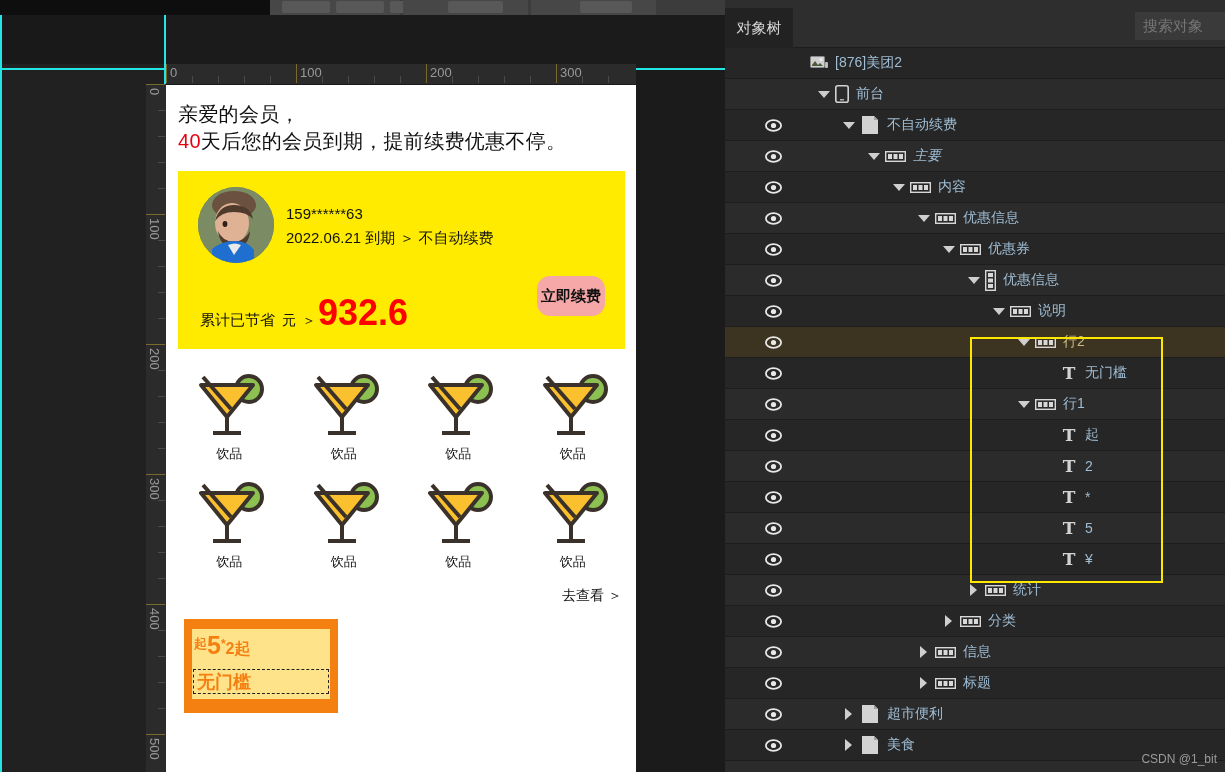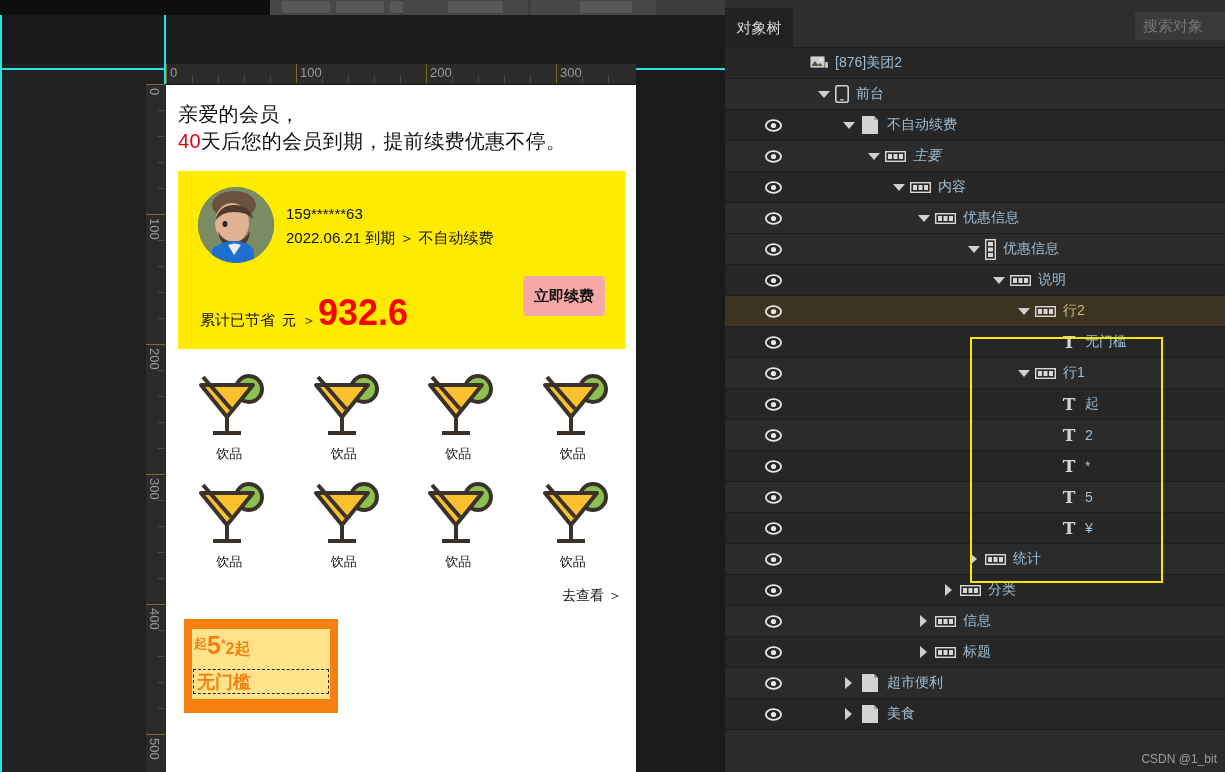--- a/index.html
+++ b/index.html
@@ -92,22 +92,22 @@
     position: absolute; left: 22px; top: 112px; display: flex; align-items: baseline; margin-top: 12px;
   }
   .savings-label { font-size: 15px; color: #111; }
   .savings-unit { font-size: 14px; color: #111; margin-left: 7px; }
   .savings-gt { font-size: 14px; color: #111; margin-left: 6px; }
   .savings-amt {
     font-size: 36px; font-weight: bold; color: #ff0000; margin-left: 2px;
     line-height: 1;
   }
   .renew-btn {
-    position: absolute; right: 20px; top: 105px; width: 82px; height: 40px;
-    background: #f6a8a8; border-radius: 4px; color: #111; font-size: 15px;
+    position: absolute; right: 20px; top: 105px; width: 68px; height: 40px;
+    background: #f6a8a8; border-radius: 13px; color: #111; font-size: 15px;
     font-weight: bold; display: flex; align-items: center; justify-content: center;
     cursor: pointer;
   }
 
   .grid {
     margin: 22px 0 0 0; display: grid; grid-template-columns: repeat(4, 1fr);
     row-gap: 16px; padding: 0 6px;
   }
   .grid-cell { display: flex; flex-direction: column; align-items: center; }
   .grid-label { font-size: 13px; color: #111; margin-top: 2px; }
@@ -512,20 +512,38 @@
               <svg width="21" height="11" viewBox="0 0 21 11">
                 <rect x="0.7" y="0.7" width="19.6" height="9.6" fill="none" stroke="#d8d8d8" stroke-width="1.4"></rect>
                 <rect x="3" y="3" width="4" height="5" fill="#d8d8d8"></rect>
                 <rect x="8.5" y="3" width="4" height="5" fill="#d8d8d8"></rect>
                 <rect x="14" y="3" width="4" height="5" fill="#d8d8d8"></rect>
               </svg>
             </span>
             <span class="tlabel root">优惠信息</span>
           </div>
         </div>
+        <div class="trow">
+          <span class="eye"><svg width="17" height="15" viewBox="0 0 17 15">
+              <ellipse cx="8.5" cy="7.5" rx="7.6" ry="5.4" fill="none" stroke="#e8e8e8" stroke-width="1.8"></ellipse>
+              <circle cx="8.5" cy="7.5" r="2.6" fill="#e8e8e8"></circle>
+            </svg></span>
+          <div class="trow-content" style="margin-left: 218px;">
+            <span class="caret down"></span>
+            <span class="ticon">
+              <svg width="21" height="11" viewBox="0 0 21 11">
+                <rect x="0.7" y="0.7" width="19.6" height="9.6" fill="none" stroke="#d8d8d8" stroke-width="1.4"></rect>
+                <rect x="3" y="3" width="4" height="5" fill="#d8d8d8"></rect>
+                <rect x="8.5" y="3" width="4" height="5" fill="#d8d8d8"></rect>
+                <rect x="14" y="3" width="4" height="5" fill="#d8d8d8"></rect>
+              </svg>
+            </span>
+            <span class="tlabel root">优惠券</span>
+          </div>
+        </div>
         <div class="trow alt">
           <span class="eye"><svg width="17" height="15" viewBox="0 0 17 15">
               <ellipse cx="8.5" cy="7.5" rx="7.6" ry="5.4" fill="none" stroke="#e8e8e8" stroke-width="1.8"></ellipse>
               <circle cx="8.5" cy="7.5" r="2.6" fill="#e8e8e8"></circle>
             </svg></span>
           <div class="trow-content" style="margin-left: 243px;">
             <span class="caret down"></span>
             <span class="ticon">
               <svg width="11" height="21" viewBox="0 0 11 21">
                 <rect x="0.7" y="0.7" width="9.6" height="19.6" fill="none" stroke="#d8d8d8" stroke-width="1.4"></rect>

